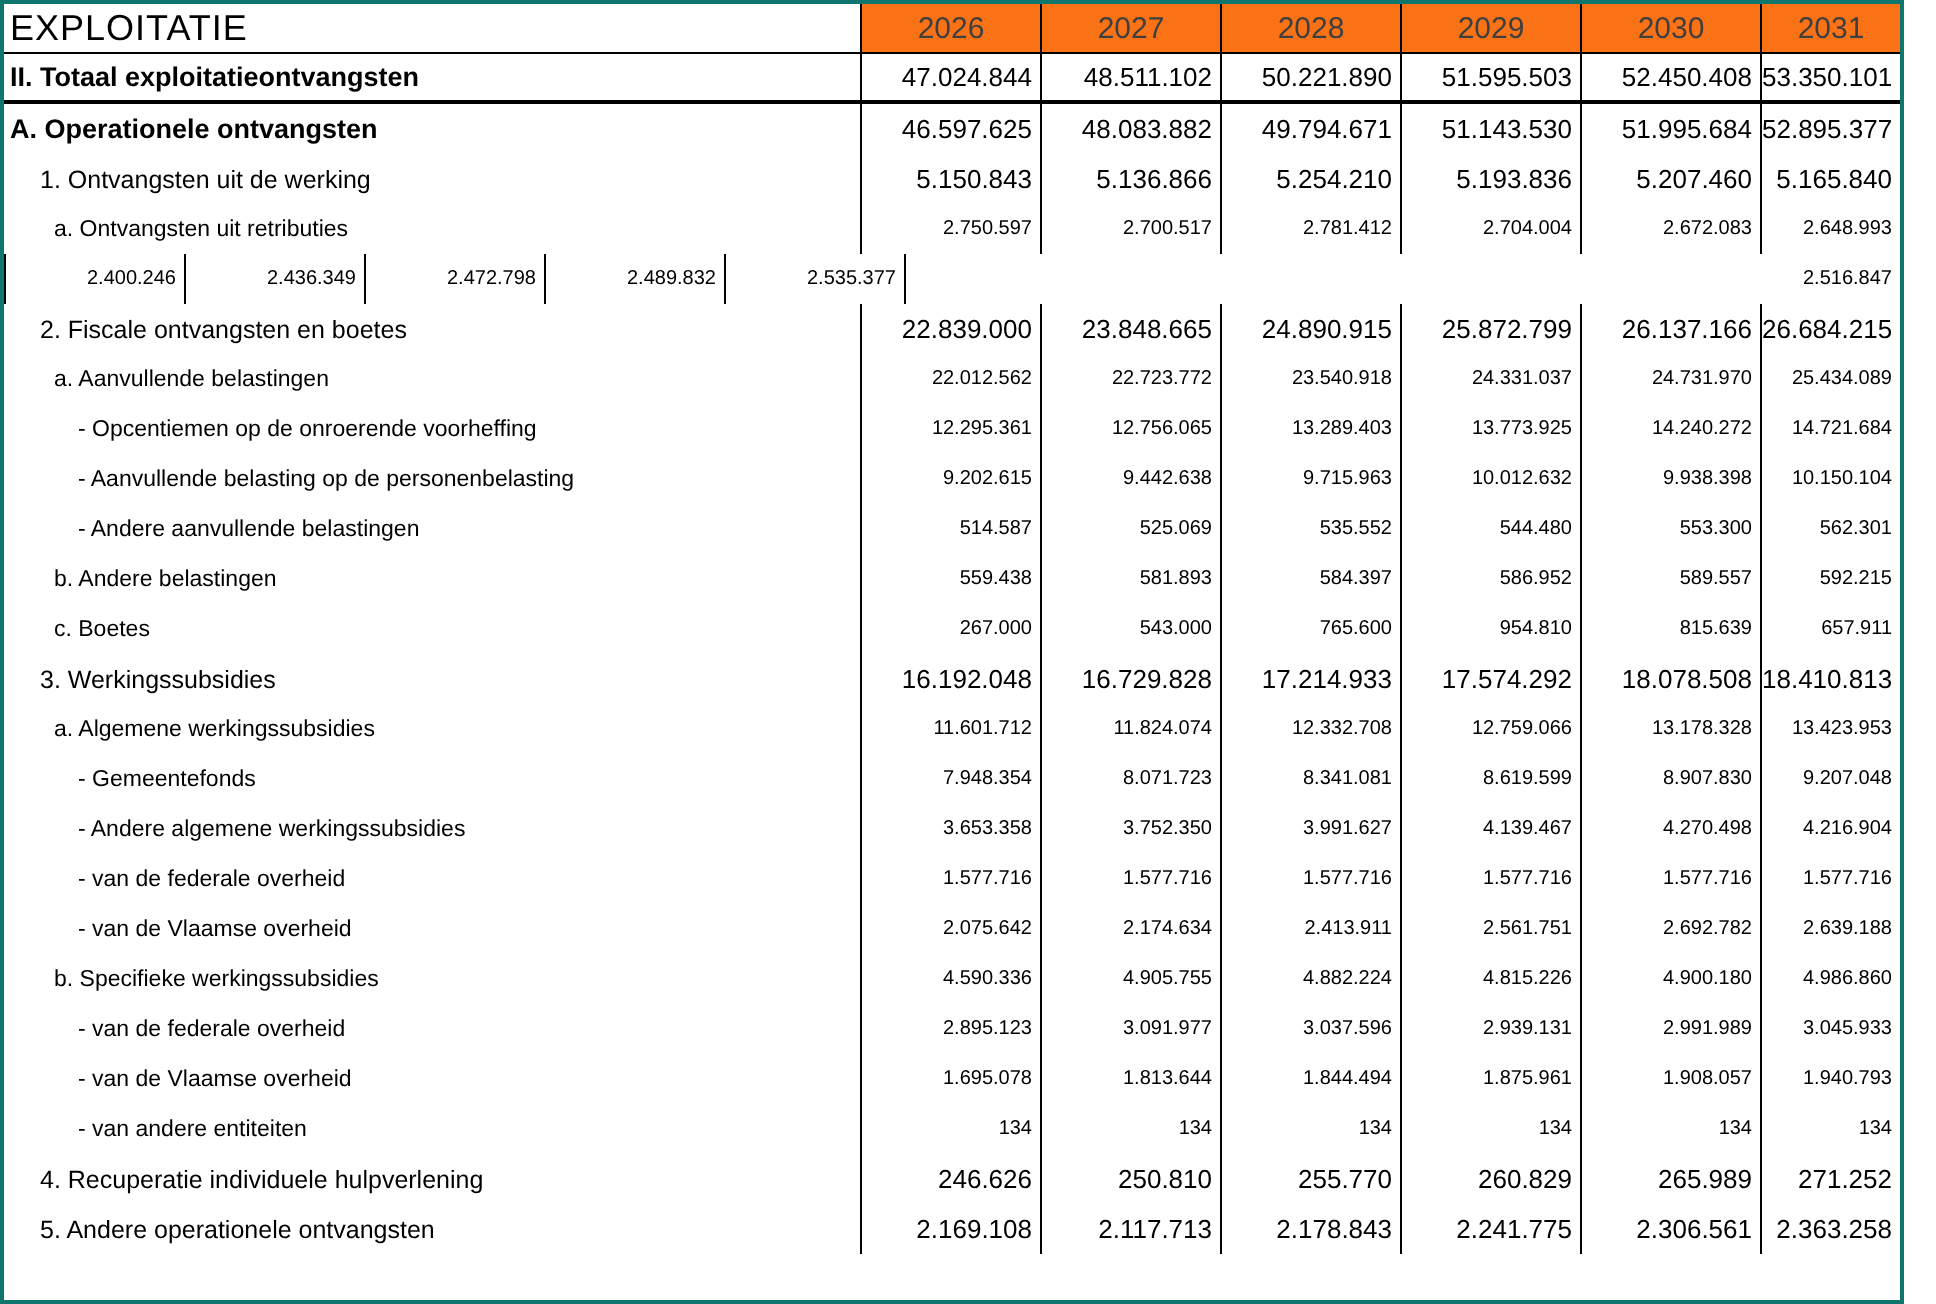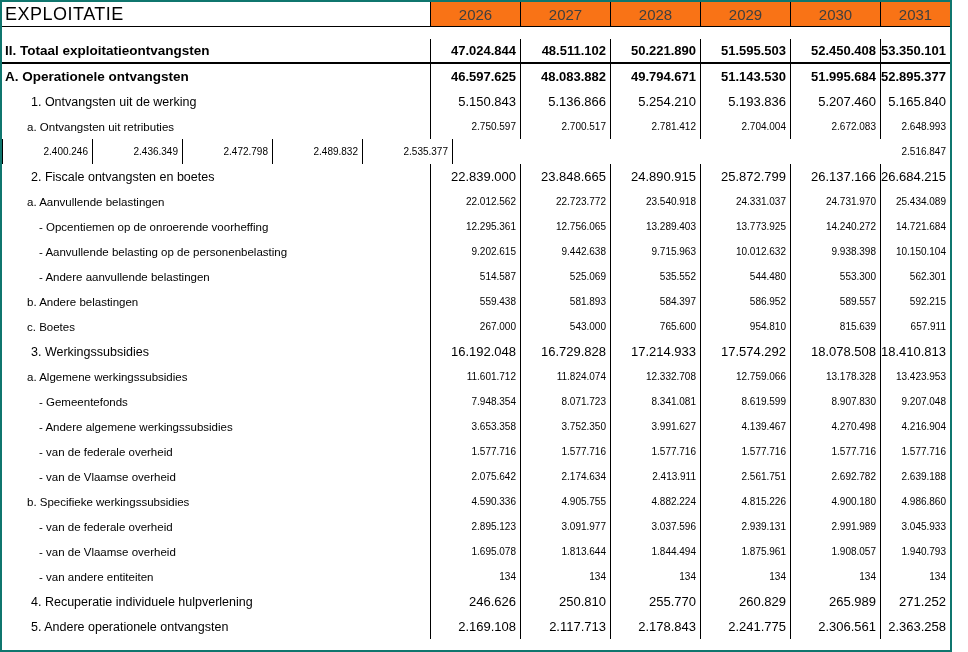--- a/index.html
+++ b/index.html
@@ -60,28 +60,28 @@
   .year-cell {
     background: #f97316;
     color: #3f3f3f;
     font-size: 15px;
     justify-content: center;
     padding-right: 0;
     text-align: center;
   }
   
   .lvl-total .label-cell, .lvl-section .label-cell { font-size: 13.5px; font-weight: bold; }
-  .lvl-total .num-cell,  .lvl-section .num-cell  { font-size: 13px;  font-weight: bold; }
-  .lvl-l1 .label-cell { font-size: 12.5px; padding-left: 29px; }
+  .lvl-total .num-cell,  .lvl-section .num-cell  { font-size: 13px;  font-weight: normal; }
+  .lvl-l1 .label-cell { font-size: 12.5px; padding-left: 18px; }
   .lvl-l1 .num-cell   { font-size: 13px; }
   .lvl-l2 .label-cell { font-size: 11.5px; padding-left: 25px; }
   .lvl-l2 .num-cell   { font-size: 10px; }
   .lvl-l3 .label-cell { font-size: 11.5px; padding-left: 37px; }
   .lvl-l3 .num-cell   { font-size: 10px; }
-  .first-total { border-bottom: 2px solid #000; margin-top: 12px; }
+  .first-total { border-bottom: 2px solid #000; }
   .last-section { border-top: 1px solid #000; margin-top: 48px; }
 </style>
 </head>
 <body>
 
 <div class="budget-table">
   <div class="row header-row">
     <div class="label-cell title-cell">EXPLOITATIE</div>
 
   <div class="num-cell year-cell">2026</div>

